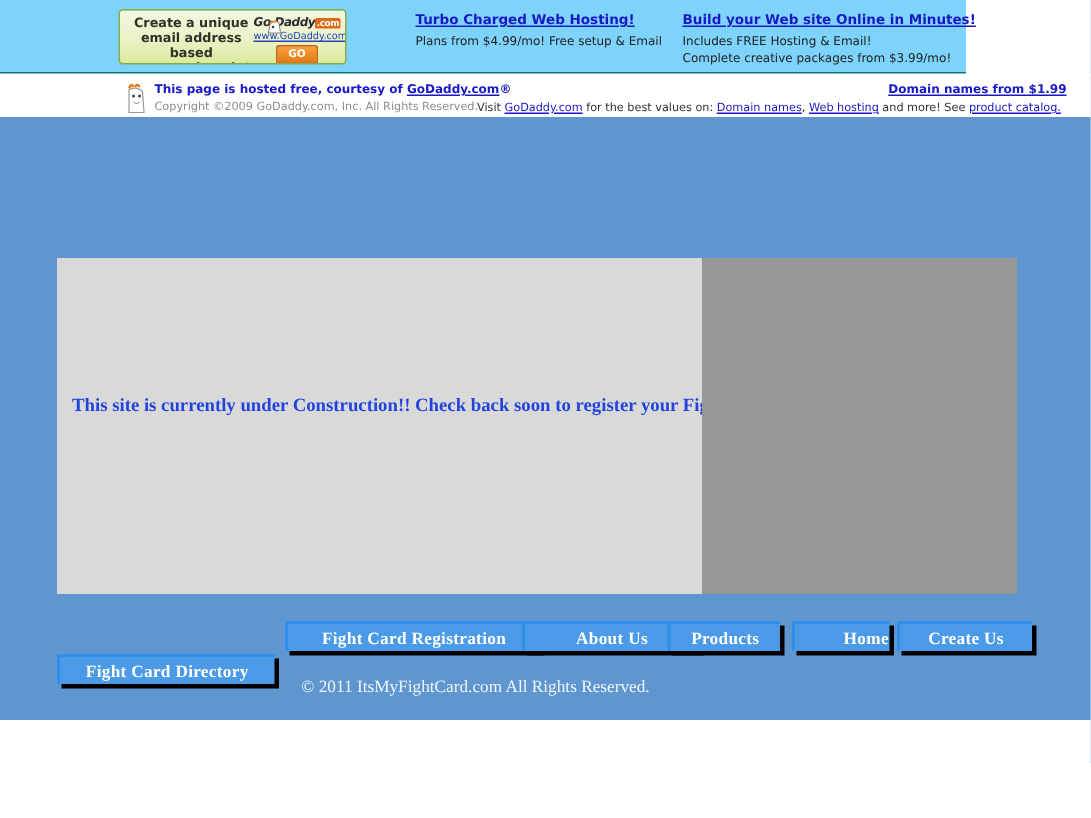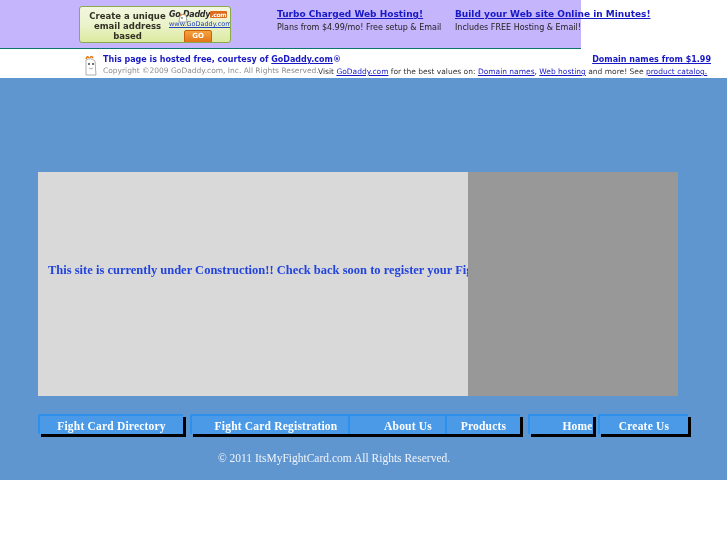--- a/index.html
+++ b/index.html
@@ -12,23 +12,23 @@
     height: 545px;
     font-family: "Liberation Sans", sans-serif;
     overflow: hidden;
   }
 
   
   .gd-header {
     position: absolute;
     left: 0;
     top: 0;
-    width: 581px;
+    width: 644px;
     height: 48px;
-    background: #c4b5fd;
+    background: #7dd3fc;
     border-bottom: 2px solid #0f766e;
   }
   .gd-promo-banner {
     position: absolute;
     left: 79px;
     top: 6px;
     width: 152px;
     height: 37px;
     border: 1px solid #8aab4b;
     border-radius: 3px;
@@ -256,21 +256,21 @@
     font-size: 11.5px;
     font-weight: bold;
     text-align: center;
     box-sizing: border-box;
     white-space: nowrap;
     letter-spacing: 0.2px;
   }
 
   .footer-copy {
     position: absolute;
-    left: 17px;
+    left: 0;
     top: 374px;        
     width: 634px;
     text-align: center;
     font-family: "Liberation Serif", serif;
     font-size: 11.5px;
     color: #eef4fb;
   }
 </style>
 </head>
 <body>
@@ -299,20 +299,21 @@
   </div>
 
   <div class="promo-col c1">
     <div class="promo-head">Turbo Charged Web Hosting!</div>
     <div class="promo-line">Plans from $4.99/mo! Free setup &amp; Email</div>
   </div>
 
   <div class="promo-col c2">
     <div class="promo-head">Build your Web site Online in Minutes!</div>
     <div class="promo-line">Includes FREE Hosting &amp; Email!</div>
+    <div class="promo-line">Complete creative packages from $3.99/mo!</div>
   </div>
 </div>
 
 <div class="gd-strip"></div>
 
 <svg class="gd-strip-mascot" viewBox="0 0 16 22">
   <path d="M3 4 Q4.5 0 6 3" fill="none" stroke="#e8771a" stroke-width="1.6"></path>
   <path d="M7 3 Q8.5 0 10 3" fill="none" stroke="#e8771a" stroke-width="1.6"></path>
   <path d="M3 5 Q8 2 12 6 L13 20 L3 20 Z" fill="#ffffff" stroke="#9a9a9a" stroke-width="0.8"></path>
   <circle cx="6" cy="9" r="1" fill="#444"></circle>
@@ -335,21 +336,21 @@
 <div class="page">
 
   <div class="content-wrap">
     <div class="panel-left">
       <div class="construction-msg">This site is currently under Construction!! Check back soon to register your Fight Card.</div>
     </div>
     <div class="panel-right"></div>
   </div>
 
   <div class="navbar">
-    <div class="nav-btn" style="left:0px;width:145px;">Fight Card Directory</div>
+    <div class="nav-btn" style="left:0px;width:145px;margin-top:22px;">Fight Card Directory</div>
     <div class="nav-btn" style="left:152px;width:170px;">Fight Card Registration</div>
     <div class="nav-btn" style="left:310px;width:118px;">About Us</div>
     <div class="nav-btn" style="left:407px;width:75px;">Products</div>
     <div class="nav-btn" style="left:490px;width:65px;padding-left:32px;">Home</div>
     <div class="nav-btn" style="left:560px;width:90px;">Create Us</div>
   </div>
 
   <div class="footer-copy">© 2011 ItsMyFightCard.com All Rights Reserved.</div>
 </div>
 

